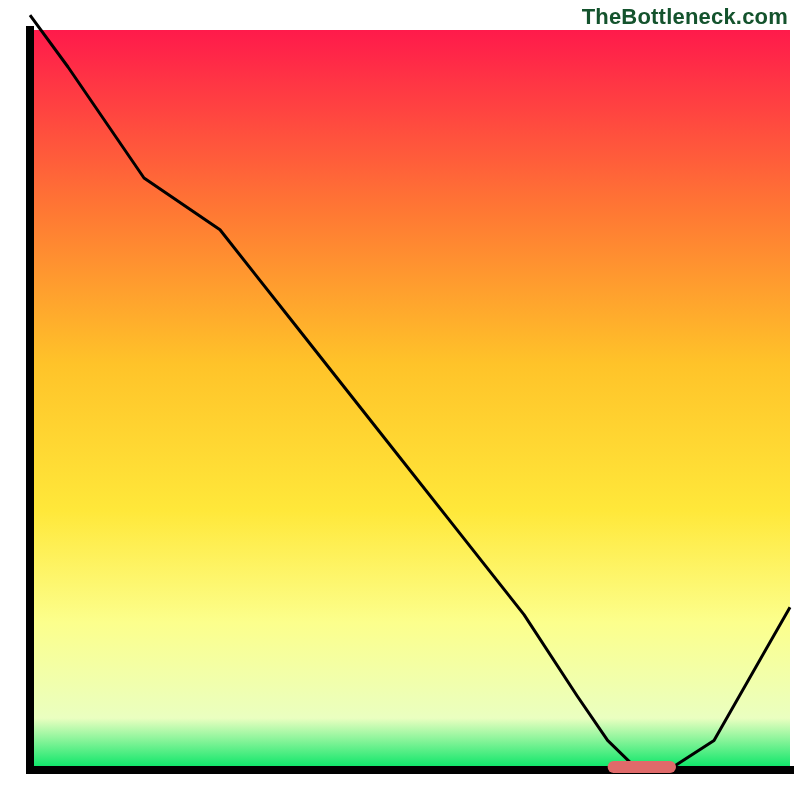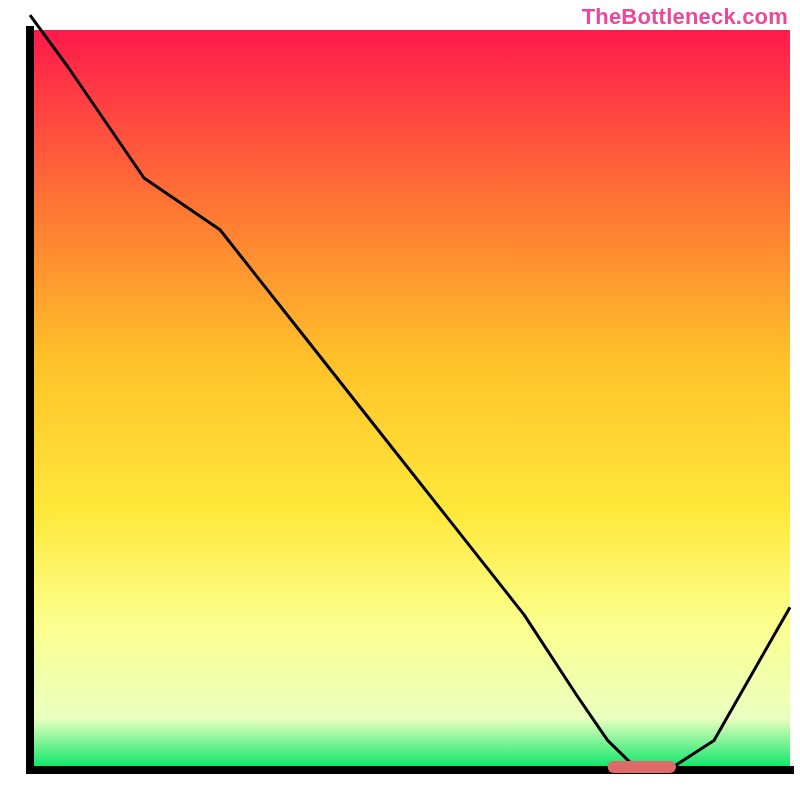--- a/index.html
+++ b/index.html
@@ -15,21 +15,21 @@
     position: relative;
     width: 800px;
     height: 800px;
   }
   .watermark {
     position: absolute;
     top: 4px;
     right: 12px;
     font-size: 22px;
     font-weight: 700;
-    color: #ec4899;
+    color: #14532d;
     letter-spacing: 0.2px;
   }
   svg.chart {
     display: block;
   }
 </style>
 </head>
 <body>
 <div class="container">
   <div class="watermark">TheBottleneck.com</div>

